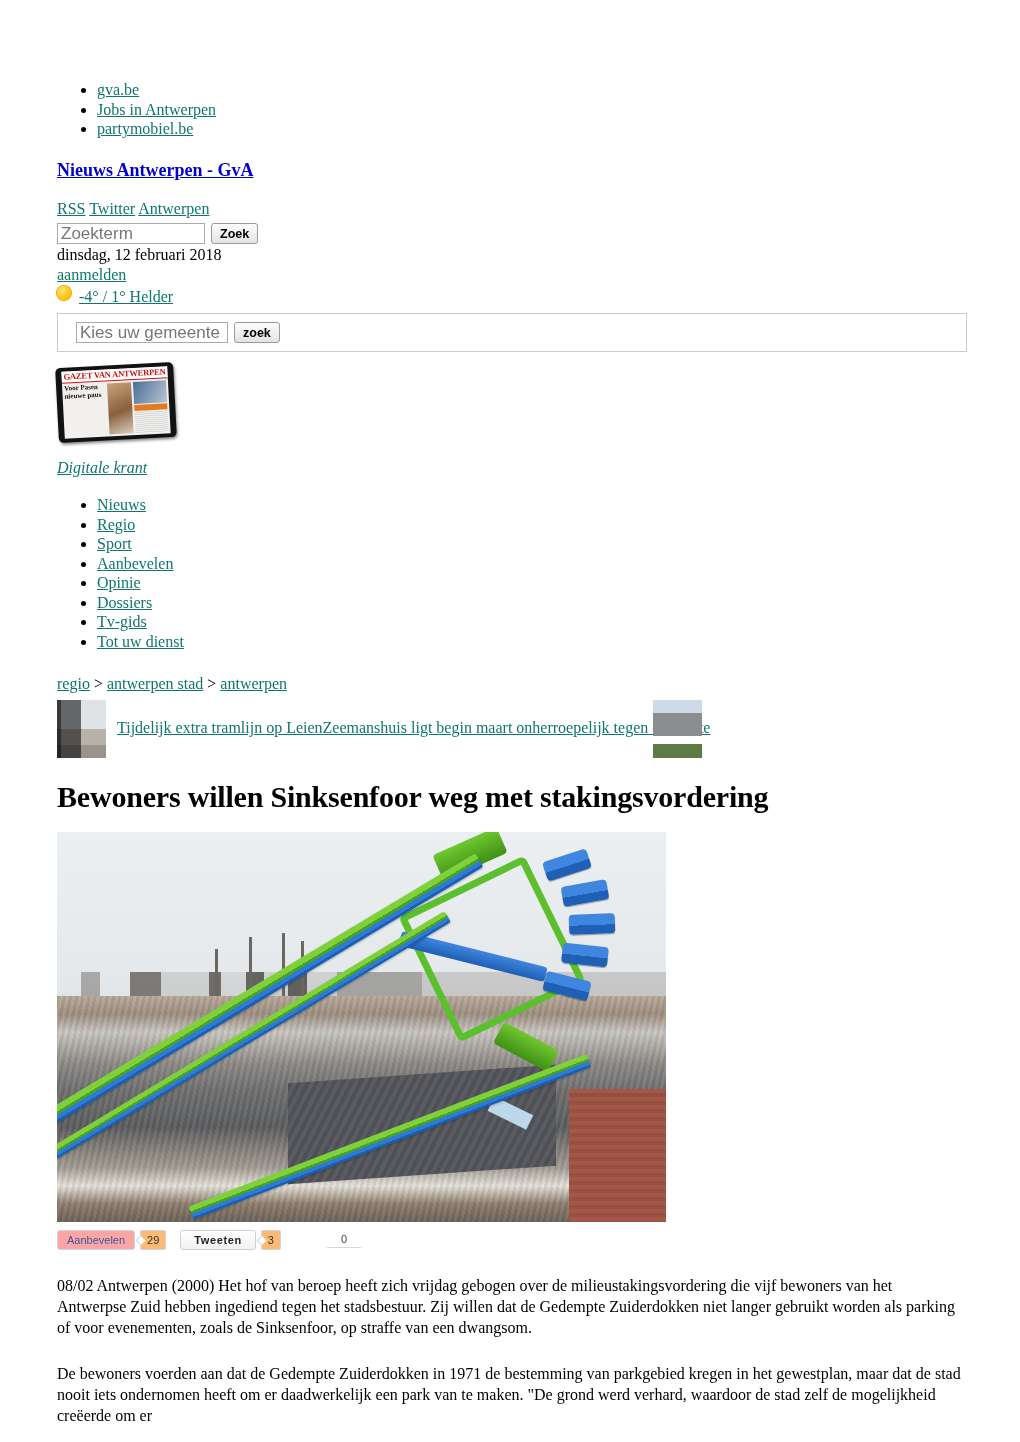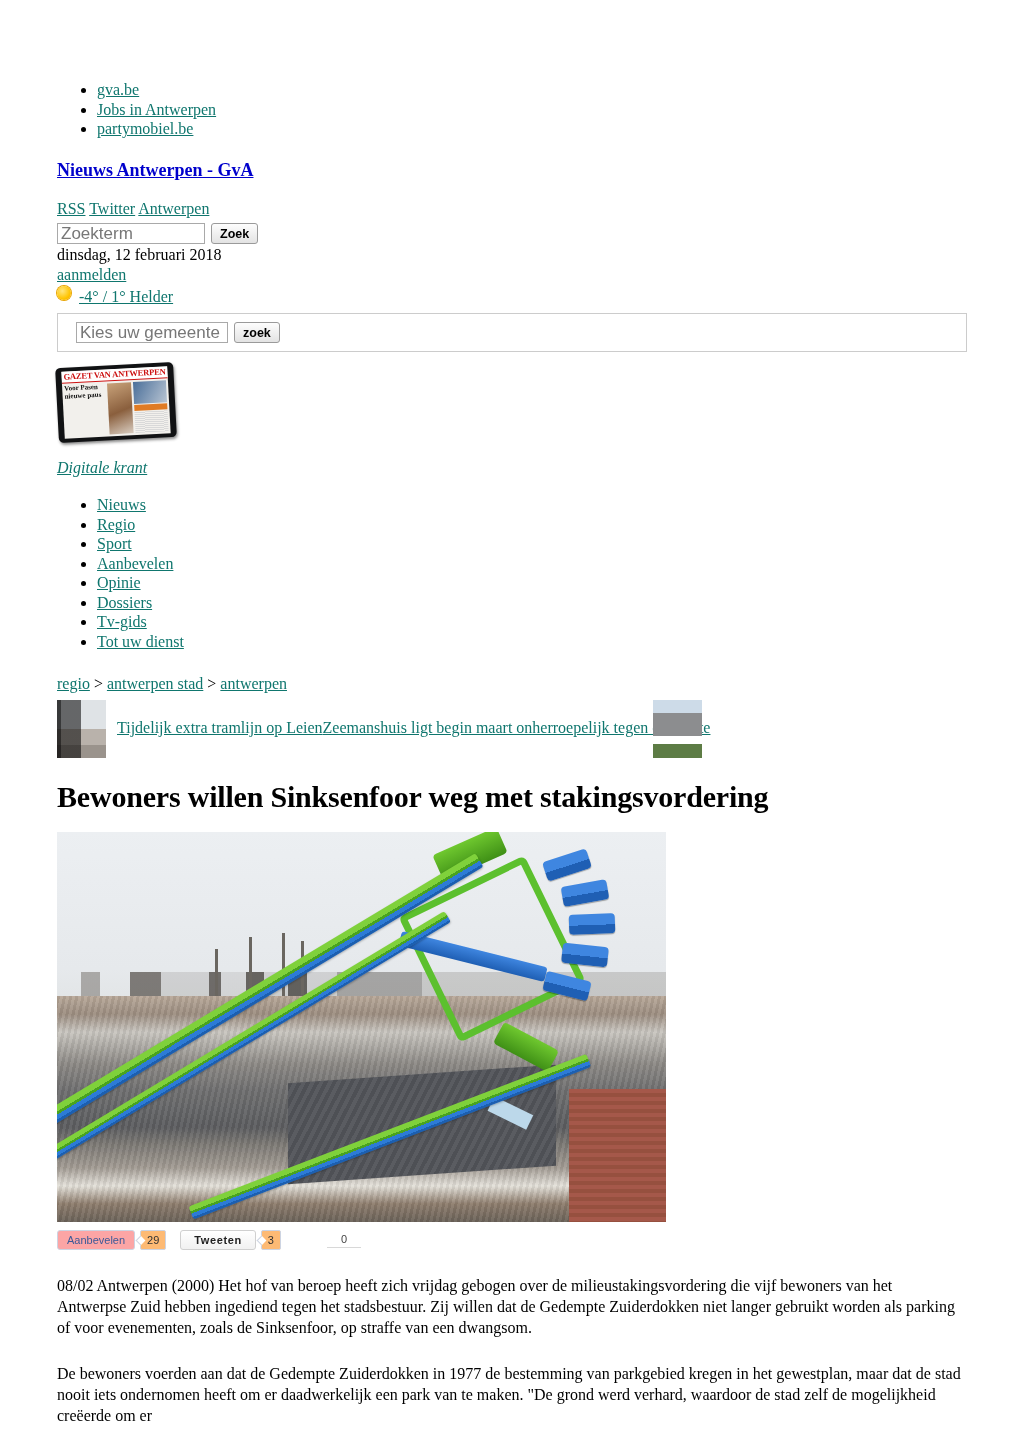--- a/index.html
+++ b/index.html
@@ -445,15 +445,15 @@
 
   <div class="social-buttons">
     <span class="fb-btn">Aanbevelen</span>
     <span class="count-bubble">29</span>
     <span class="tw-btn">Tweeten</span>
     <span class="count-bubble">3</span>
     <span class="plus-count">0</span>
   </div>
 
   <p class="body">08/02 Antwerpen (2000) Het hof van beroep heeft zich vrijdag gebogen over de milieustakingsvordering die vijf bewoners van het Antwerpse Zuid hebben ingediend tegen het stadsbestuur. Zij willen dat de Gedempte Zuiderdokken niet langer gebruikt worden als parking of voor evenementen, zoals de Sinksenfoor, op straffe van een dwangsom.</p>
-  <p class="body">De bewoners voerden aan dat de Gedempte Zuiderdokken in 1977 de bestemming van parkgebied kregen in het gewestplan, maar dat de stad nooit iets ondernomen heeft om er daadwerkelijk een park van te maken. "De grond werd verhard, waardoor de stad zelf de mogelijkheid creëerde om er</p>
+  <p class="body">De bewoners voerden aan dat de Gedempte Zuiderdokken in 1971 de bestemming van parkgebied kregen in het gewestplan, maar dat de stad nooit iets ondernomen heeft om er daadwerkelijk een park van te maken. "De grond werd verhard, waardoor de stad zelf de mogelijkheid creëerde om er</p>
 
 </div>
 
 </body></html>

